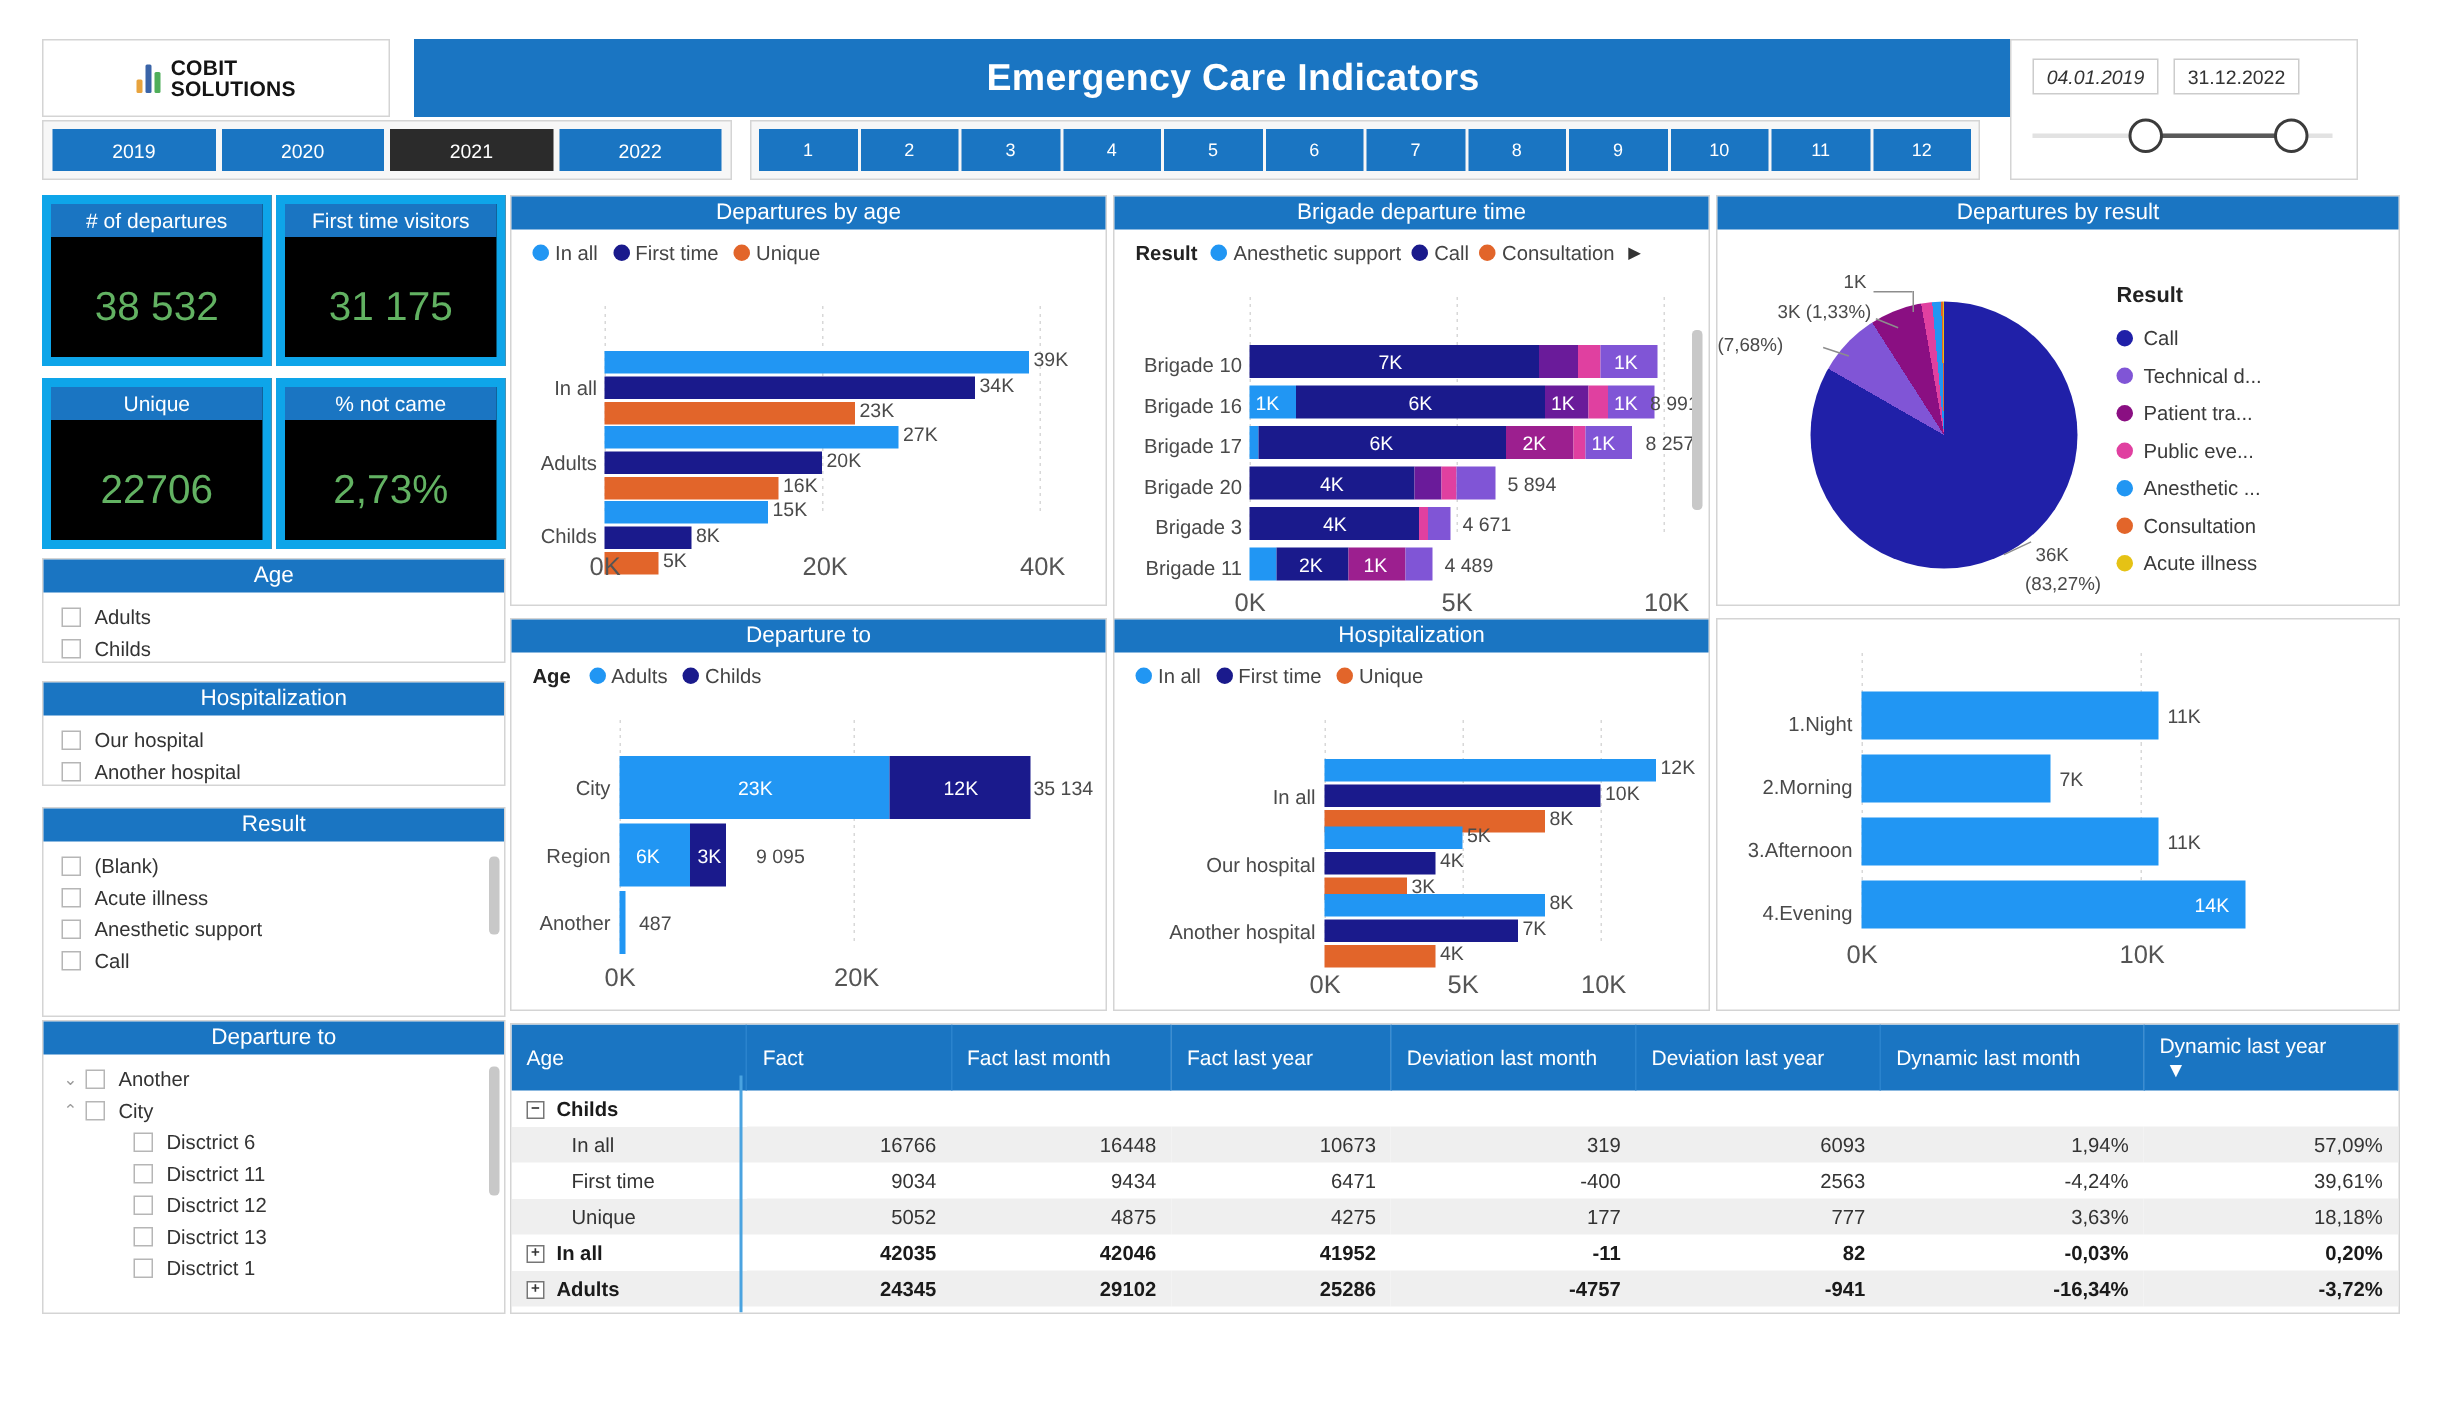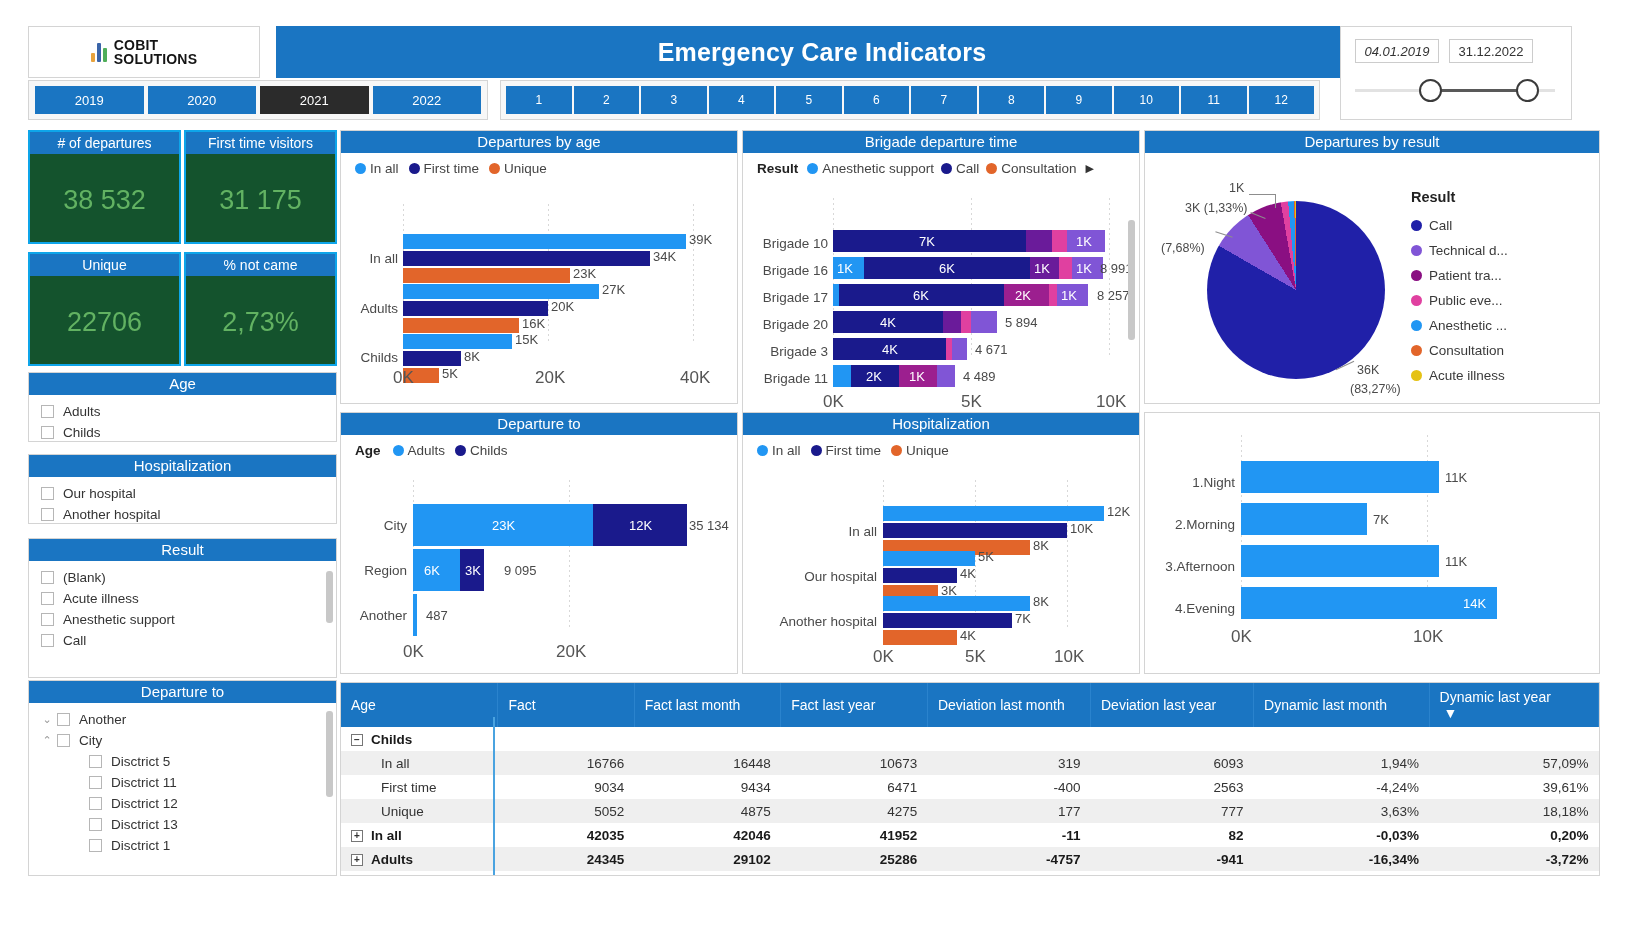--- a/index.html
+++ b/index.html
@@ -57,21 +57,21 @@
                background:#fff; font-size:13px; color:#333;
                display:flex; align-items:center; justify-content:center; }
   #date-from { left:14px;font-style:italic; } #date-to { left:108px; }
   #slider-track { position:absolute; left:14px; top:62px; width:200px; height:3px; background:#e2e2e2; }
   #slider-fill  { position:absolute; left:88px; top:62px; width:96px; height:3px; background:#595959; }
   .slider-h { position:absolute; top:52px; width:23px; height:23px; border:2px solid #3b3b3b;
               border-radius:50%; background:#fff; cursor:pointer; }
   #slider-h1 { left:78px; } #slider-h2 { left:175px; }
 
   
-  .kpi { position:absolute; width:153px; height:114px; border:2px solid #0ea5e9; background:#14532d; }
+  .kpi { position:absolute; width:153px; height:114px; border:6px solid #0ea5e9; background:#000000; }
   .kpi .panel-title { font-size:14px; }
   .kpi-val { height:92px; display:flex; align-items:center; justify-content:center;
              font-size:27px; color:#62b262; }
   #kpi1 { left:28px;  top:130px; }
   #kpi2 { left:184px; top:130px; }
   #kpi3 { left:28px;  top:252px; }
   #kpi4 { left:184px; top:252px; }
 
   
   .filt { position:absolute; width:309px; border:1px solid #d4d4d4; background:#fff; }
@@ -264,21 +264,21 @@
         <span class="chk"></span>
         <span>Another</span>
       </div>
       <div class="chk-row">
         <span class="tri">⌃</span>
         <span class="chk"></span>
         <span>City</span>
       </div>
       <div class="chk-row ind">
         <span class="chk"></span>
-        <span>Disctrict 5</span>
+        <span>Disctrict 6</span>
       </div>
       <div class="chk-row ind">
         <span class="chk"></span>
         <span>Disctrict 11</span>
       </div>
       <div class="chk-row ind">
         <span class="chk"></span>
         <span>Disctrict 12</span>
       </div>
       <div class="chk-row ind">
@@ -436,21 +436,21 @@
     <div class="plot" style="height:250px;">
       <div id="pie-shape" style="background:conic-gradient(#2020a8 0deg 299.8deg, #8055d6 299.8deg 327.4deg, #8a0f82 327.4deg 350.1deg, #e040a0 350.1deg 354.9deg, #2196f3 354.9deg 358.8deg, #e2652a 358.8deg 359.6deg, #e5c215 359.6deg 360deg);"></div>
 
       <div class="pie-ann" style="left:84px; top:28px;">1K</div>
       <div class="pie-leader" style="left:104px; top:41px; width:26px; height:1px;"></div>
       <div class="pie-leader" style="left:130px; top:41px; width:1px; height:14px;"></div>
 
       <div class="pie-ann" style="left:40px; top:48px;">3K (1,33%)</div>
       <div class="pie-leader" style="left:105px; top:62px; width:16px; height:1px; transform:rotate(22deg);"></div>
 
-      <div class="pie-ann" style="left:16px; top:70px;margin-top:18px;">(7,68%)</div>
+      <div class="pie-ann" style="left:0; top:70px;">(7,68%)</div>
       <div class="pie-leader" style="left:70px; top:81px; width:18px; height:1px; transform:rotate(18deg);"></div>
 
       <div class="pie-ann" style="left:212px; top:210px;">36K</div>
       <div class="pie-ann" style="left:205px; top:229px;">(83,27%)</div>
       <div class="pie-leader" style="left:190px; top:212px; width:20px; height:1px; transform:rotate(-25deg);"></div>
 
       <div id="pie-legend">
         <div class="lg-head">Result</div>
         <div class="pl-row">
           <span class="dot" style="background:#2020a8"></span>

